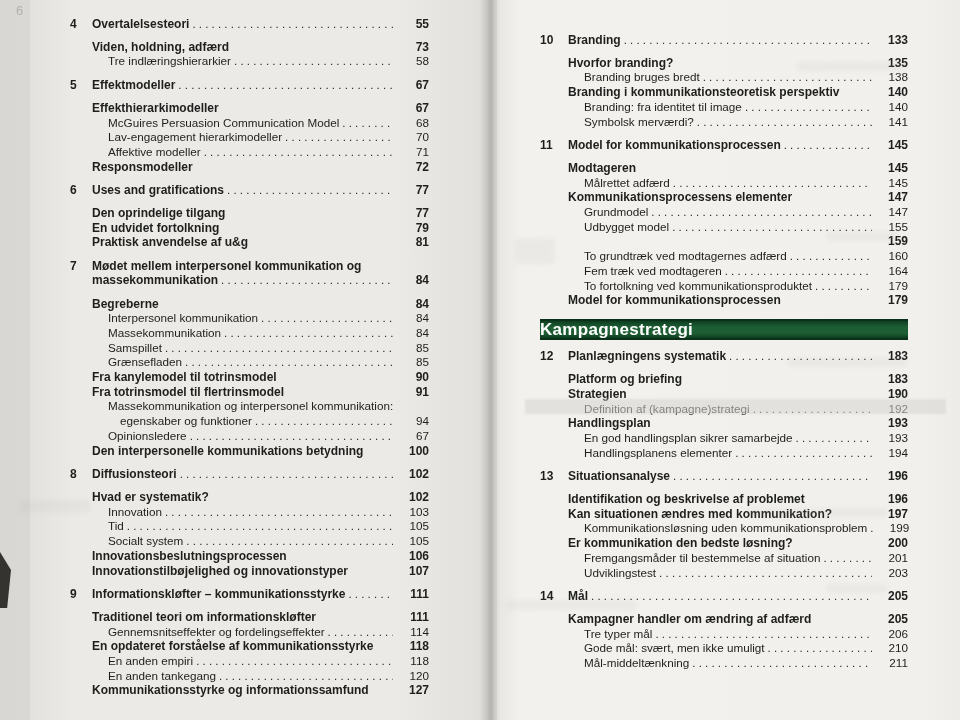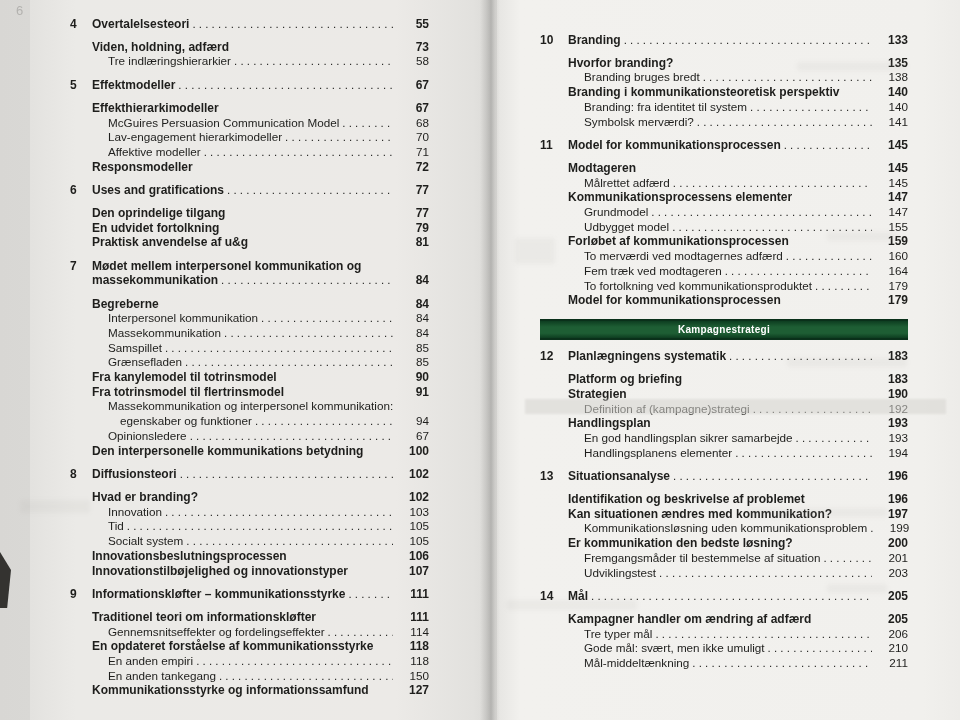--- a/index.html
+++ b/index.html
@@ -49,21 +49,21 @@
   .sub1{padding-left:var(--indent);}
   .sub2{padding-left:calc(var(--indent) + 16px);font-size:11.7px;}
   .cont2{padding-left:calc(var(--indent) + 28px);}
   .contc{padding-left:var(--indent);}
   .m-top{margin-top:8.5px;}
   .m-bot{margin-bottom:8.5px;}
   .banner{
     height:21px;line-height:17px;margin:11px 0 9px;box-sizing:border-box;
     background:linear-gradient(180deg,#0d3d20,#1e5e34 35%,#1e5e34 72%,#0d3d20);
     border-top:2px solid #0a301a;border-bottom:2px solid #0a301a;
-    color:#ffffff;font-weight:700;font-size:10px;text-align:center;letter-spacing:.3px;
+    color:#ffffff;font-weight:700;font-size:17px;text-align:left;letter-spacing:.3px;
   }
   
   .ghost{position:absolute;background:#a9a8a3;opacity:.10;filter:blur(2px);border-radius:2px;pointer-events:none;}
   .ghost-band{position:absolute;left:28px;right:14px;height:15px;background:#d6d5d0;opacity:.55;filter:blur(1px);pointer-events:none;}
 </style>
 </head>
 <body>
 
 <div class="corner-num">6</div>
 
@@ -199,21 +199,21 @@
       <span class="spacer"></span>
       <span class="pgn b">100</span>
     </div>
     <div class="row m-top m-bot">
       <span class="num">8</span>
       <span class="b">Diffusionsteori</span>
       <span class="dots">............................................................................................................................................................................................................................</span>
       <span class="pgn b">102</span>
     </div>
     <div class="row sub1">
-      <span class="b">Hvad er branding?</span>
+      <span class="b">Hvad er systematik?</span>
       <span class="spacer"></span>
       <span class="pgn b">102</span>
     </div>
     <div class="row sub2">
       <span>Innovation</span>
       <span class="dots">............................................................................................................................................................................................................................</span>
       <span class="pgn">103</span>
     </div>
     <div class="row sub2">
       <span>Tid</span>
@@ -257,21 +257,21 @@
       <span class="pgn b">118</span>
     </div>
     <div class="row sub2">
       <span>En anden empiri</span>
       <span class="dots">............................................................................................................................................................................................................................</span>
       <span class="pgn">118</span>
     </div>
     <div class="row sub2">
       <span>En anden tankegang</span>
       <span class="dots">............................................................................................................................................................................................................................</span>
-      <span class="pgn">150</span>
+      <span class="pgn">120</span>
     </div>
     <div class="row sub1">
       <span class="b">Kommunikationsstyrke og informationssamfund</span>
       <span class="spacer"></span>
       <span class="pgn b">127</span>
     </div>
   </div>
 
 <div class="page page-right" id="page-right">
   <div class="ghost-band" style="top:399px;"></div>
@@ -297,21 +297,21 @@
       <span>Branding bruges bredt</span>
       <span class="dots">............................................................................................................................................................................................................................</span>
       <span class="pgn">138</span>
     </div>
     <div class="row sub1">
       <span class="b">Branding i kommunikationsteoretisk perspektiv</span>
       <span class="spacer"></span>
       <span class="pgn b">140</span>
     </div>
     <div class="row sub2">
-      <span>Branding: fra identitet til system</span>
+      <span>Branding: fra identitet til image</span>
       <span class="dots">............................................................................................................................................................................................................................</span>
       <span class="pgn">140</span>
     </div>
     <div class="row sub2">
       <span>Symbolsk merværdi?</span>
       <span class="dots">............................................................................................................................................................................................................................</span>
       <span class="pgn">141</span>
     </div>
     <div class="row m-top m-bot">
       <span class="num">11</span>
@@ -338,26 +338,25 @@
       <span>Grundmodel</span>
       <span class="dots">............................................................................................................................................................................................................................</span>
       <span class="pgn">147</span>
     </div>
     <div class="row sub2">
       <span>Udbygget model</span>
       <span class="dots">............................................................................................................................................................................................................................</span>
       <span class="pgn">155</span>
     </div>
     <div class="row sub1">
-      <span class="b">Forløbet af kommunikationsprocessen</span>
       <span class="spacer"></span>
       <span class="pgn b">159</span>
     </div>
     <div class="row sub2">
-      <span>To merværdi ved modtagernes adfærd</span>
+      <span>To grundtræk ved modtagernes adfærd</span>
       <span class="dots">............................................................................................................................................................................................................................</span>
       <span class="pgn">160</span>
     </div>
     <div class="row sub2">
       <span>Fem træk ved modtageren</span>
       <span class="dots">............................................................................................................................................................................................................................</span>
       <span class="pgn">164</span>
     </div>
     <div class="row sub2">
       <span>To fortolkning ved kommunikationsproduktet</span>

